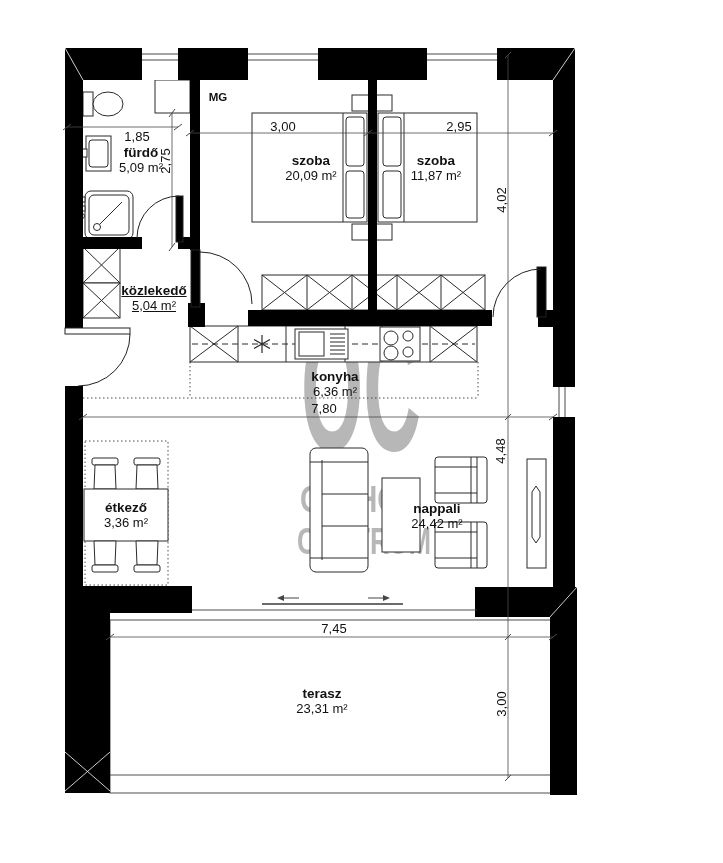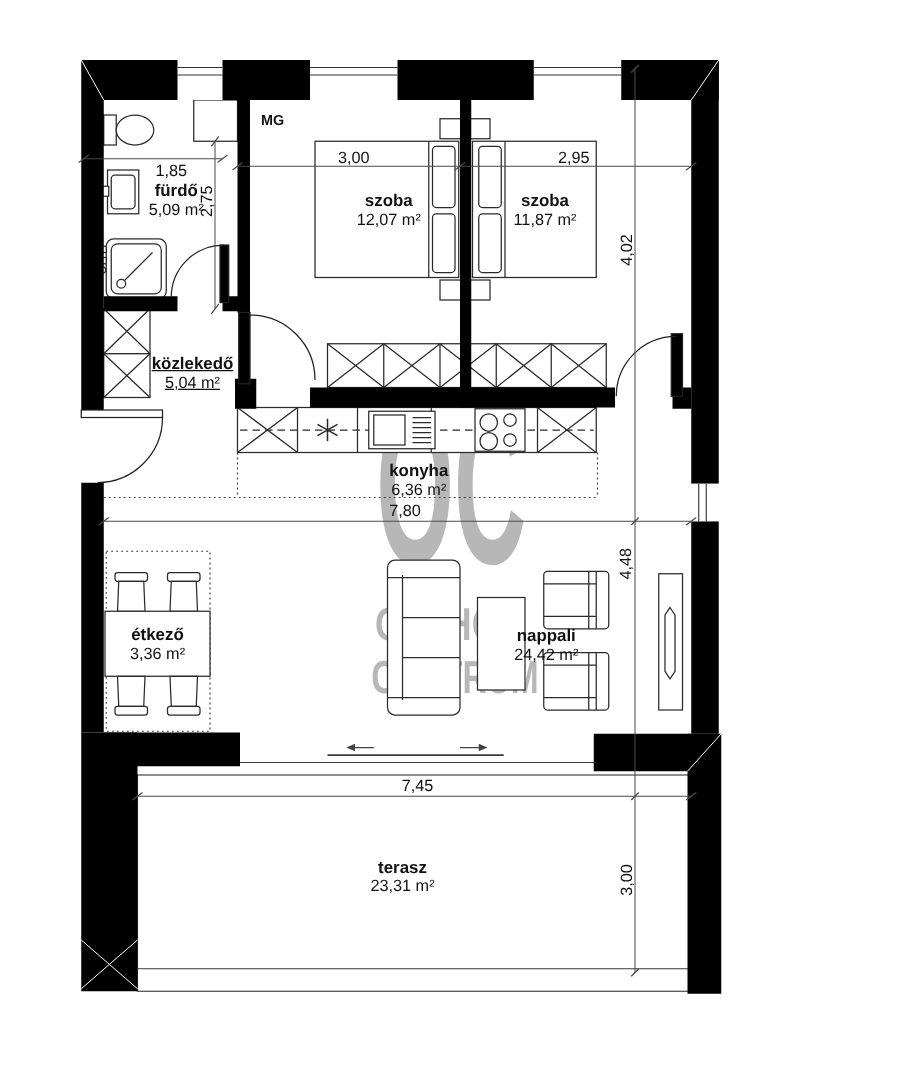--- a/index.html
+++ b/index.html
@@ -233,21 +233,21 @@
 <div class="room-label" style="left:141px;top:160px;">
   <div class="room-name">fürdő</div>
   <div class="room-area">5,09 m²</div>
 </div>
 <div class="room-label" style="left:154px;top:298px;text-decoration:underline;">
   <div class="room-name">közlekedő</div>
   <div class="room-area">5,04 m²</div>
 </div>
 <div class="room-label" style="left:311px;top:168px;">
   <div class="room-name">szoba</div>
-  <div class="room-area">12,07 m²</div>
+  <div class="room-area">20,09 m²</div>
 </div>
 <div class="room-label" style="left:436px;top:168px;">
   <div class="room-name">szoba</div>
   <div class="room-area">11,87 m²</div>
 </div>
 <div class="room-label" style="left:335px;top:384px;">
   <div class="room-name">konyha</div>
   <div class="room-area">6,36 m²</div>
 </div>
 <div class="room-label" style="left:126px;top:515px;">

